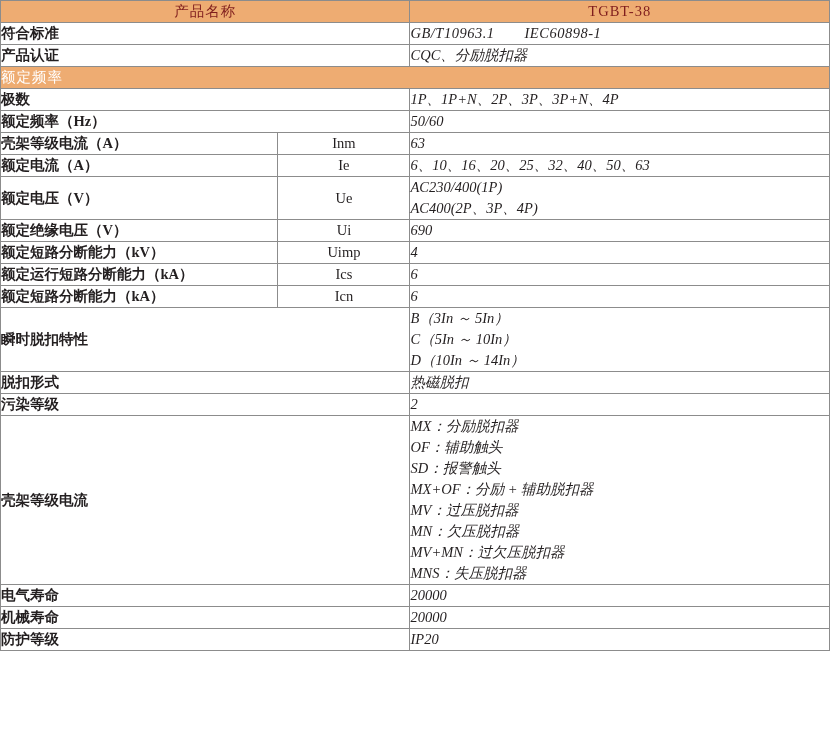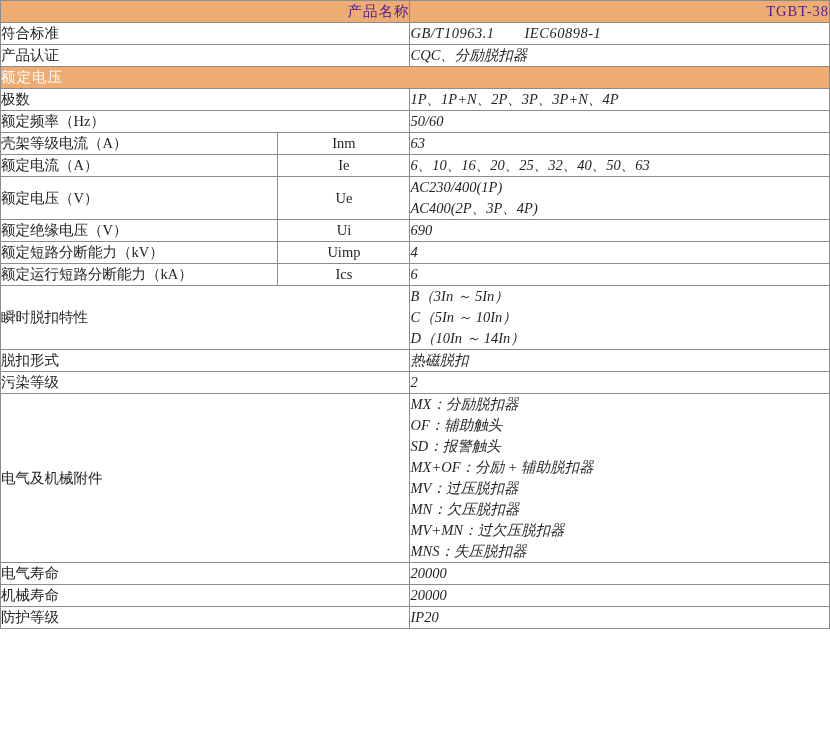--- a/index.html
+++ b/index.html
@@ -27,34 +27,35 @@
     vertical-align: middle;
   }
   
   col.c-name { width: 277px; }
   col.c-sym  { width: 132px; }
   col.c-val  { width: 419px; }
 
   .cell-name {
     padding: 5px 0 5px 10px;
     text-align: left;
+    font-weight: bold;
   }
   .cell-sym {
     text-align: center;
     font-family: "Liberation Serif", "DejaVu Serif", serif;
   }
   .cell-val {
     padding: 5px 6px;
     font-style: italic;
   }
   
   tr.header-row td {
     background: #eeac72;
-    color: #4c1d95;
-    text-align: right;
+    color: #7f1d1d;
+    text-align: center;
     font-weight: normal;
     letter-spacing: 1px;
     padding: 6px 0;
     border-color: #8c8c8c;
     margin-left: 24px;
   }
   tr.section-row td {
     background: #eeac72;
     color: #ffffff;
     text-align: left;
@@ -92,21 +93,21 @@
       <td class="cell-name" colspan="2">符合标准</td>
       <td class="cell-val nowrap-gap">GB/T10963.1　　IEC60898-1</td>
     </tr>
 
     <tr>
       <td class="cell-name" colspan="2">产品认证</td>
       <td class="cell-val">CQC、分励脱扣器</td>
     </tr>
 
     <tr class="section-row">
-      <td colspan="3">额定电压</td>
+      <td colspan="3">额定频率</td>
     </tr>
 
     <tr>
       <td class="cell-name" colspan="2">极数</td>
       <td class="cell-val">1P、1P+N、2P、3P、3P+N、4P</td>
     </tr>
 
     <tr>
       <td class="cell-name" colspan="2">额定频率（Hz）</td>
       <td class="cell-val">50/60</td>
@@ -142,40 +143,45 @@
       <td class="cell-sym">Uimp</td>
       <td class="cell-val">4</td>
     </tr>
 
     <tr>
       <td class="cell-name">额定运行短路分断能力（kA）</td>
       <td class="cell-sym">Ics</td>
       <td class="cell-val">6</td>
     </tr>
 
+    <tr>
+      <td class="cell-name">额定短路分断能力（kA）</td>
+      <td class="cell-sym">Icn</td>
+      <td class="cell-val">6</td>
+    </tr>
 
     <tr>
       <td class="cell-name" colspan="2">瞬时脱扣特性</td>
       <td class="cell-val val-tall">B（3In ～ 5In）
 C（5In ～ 10In）
 D（10In ～ 14In）</td>
     </tr>
 
     <tr>
       <td class="cell-name" colspan="2">脱扣形式</td>
       <td class="cell-val">热磁脱扣</td>
     </tr>
 
     <tr>
       <td class="cell-name" colspan="2">污染等级</td>
       <td class="cell-val">2</td>
     </tr>
 
     <tr>
-      <td class="cell-name" colspan="2">电气及机械附件</td>
+      <td class="cell-name" colspan="2">壳架等级电流</td>
       <td class="cell-val val-tall">MX：分励脱扣器
 OF：辅助触头
 SD：报警触头
 MX+OF：分励 + 辅助脱扣器
 MV：过压脱扣器
 MN：欠压脱扣器
 MV+MN：过欠压脱扣器
 MNS：失压脱扣器</td>
     </tr>
 

